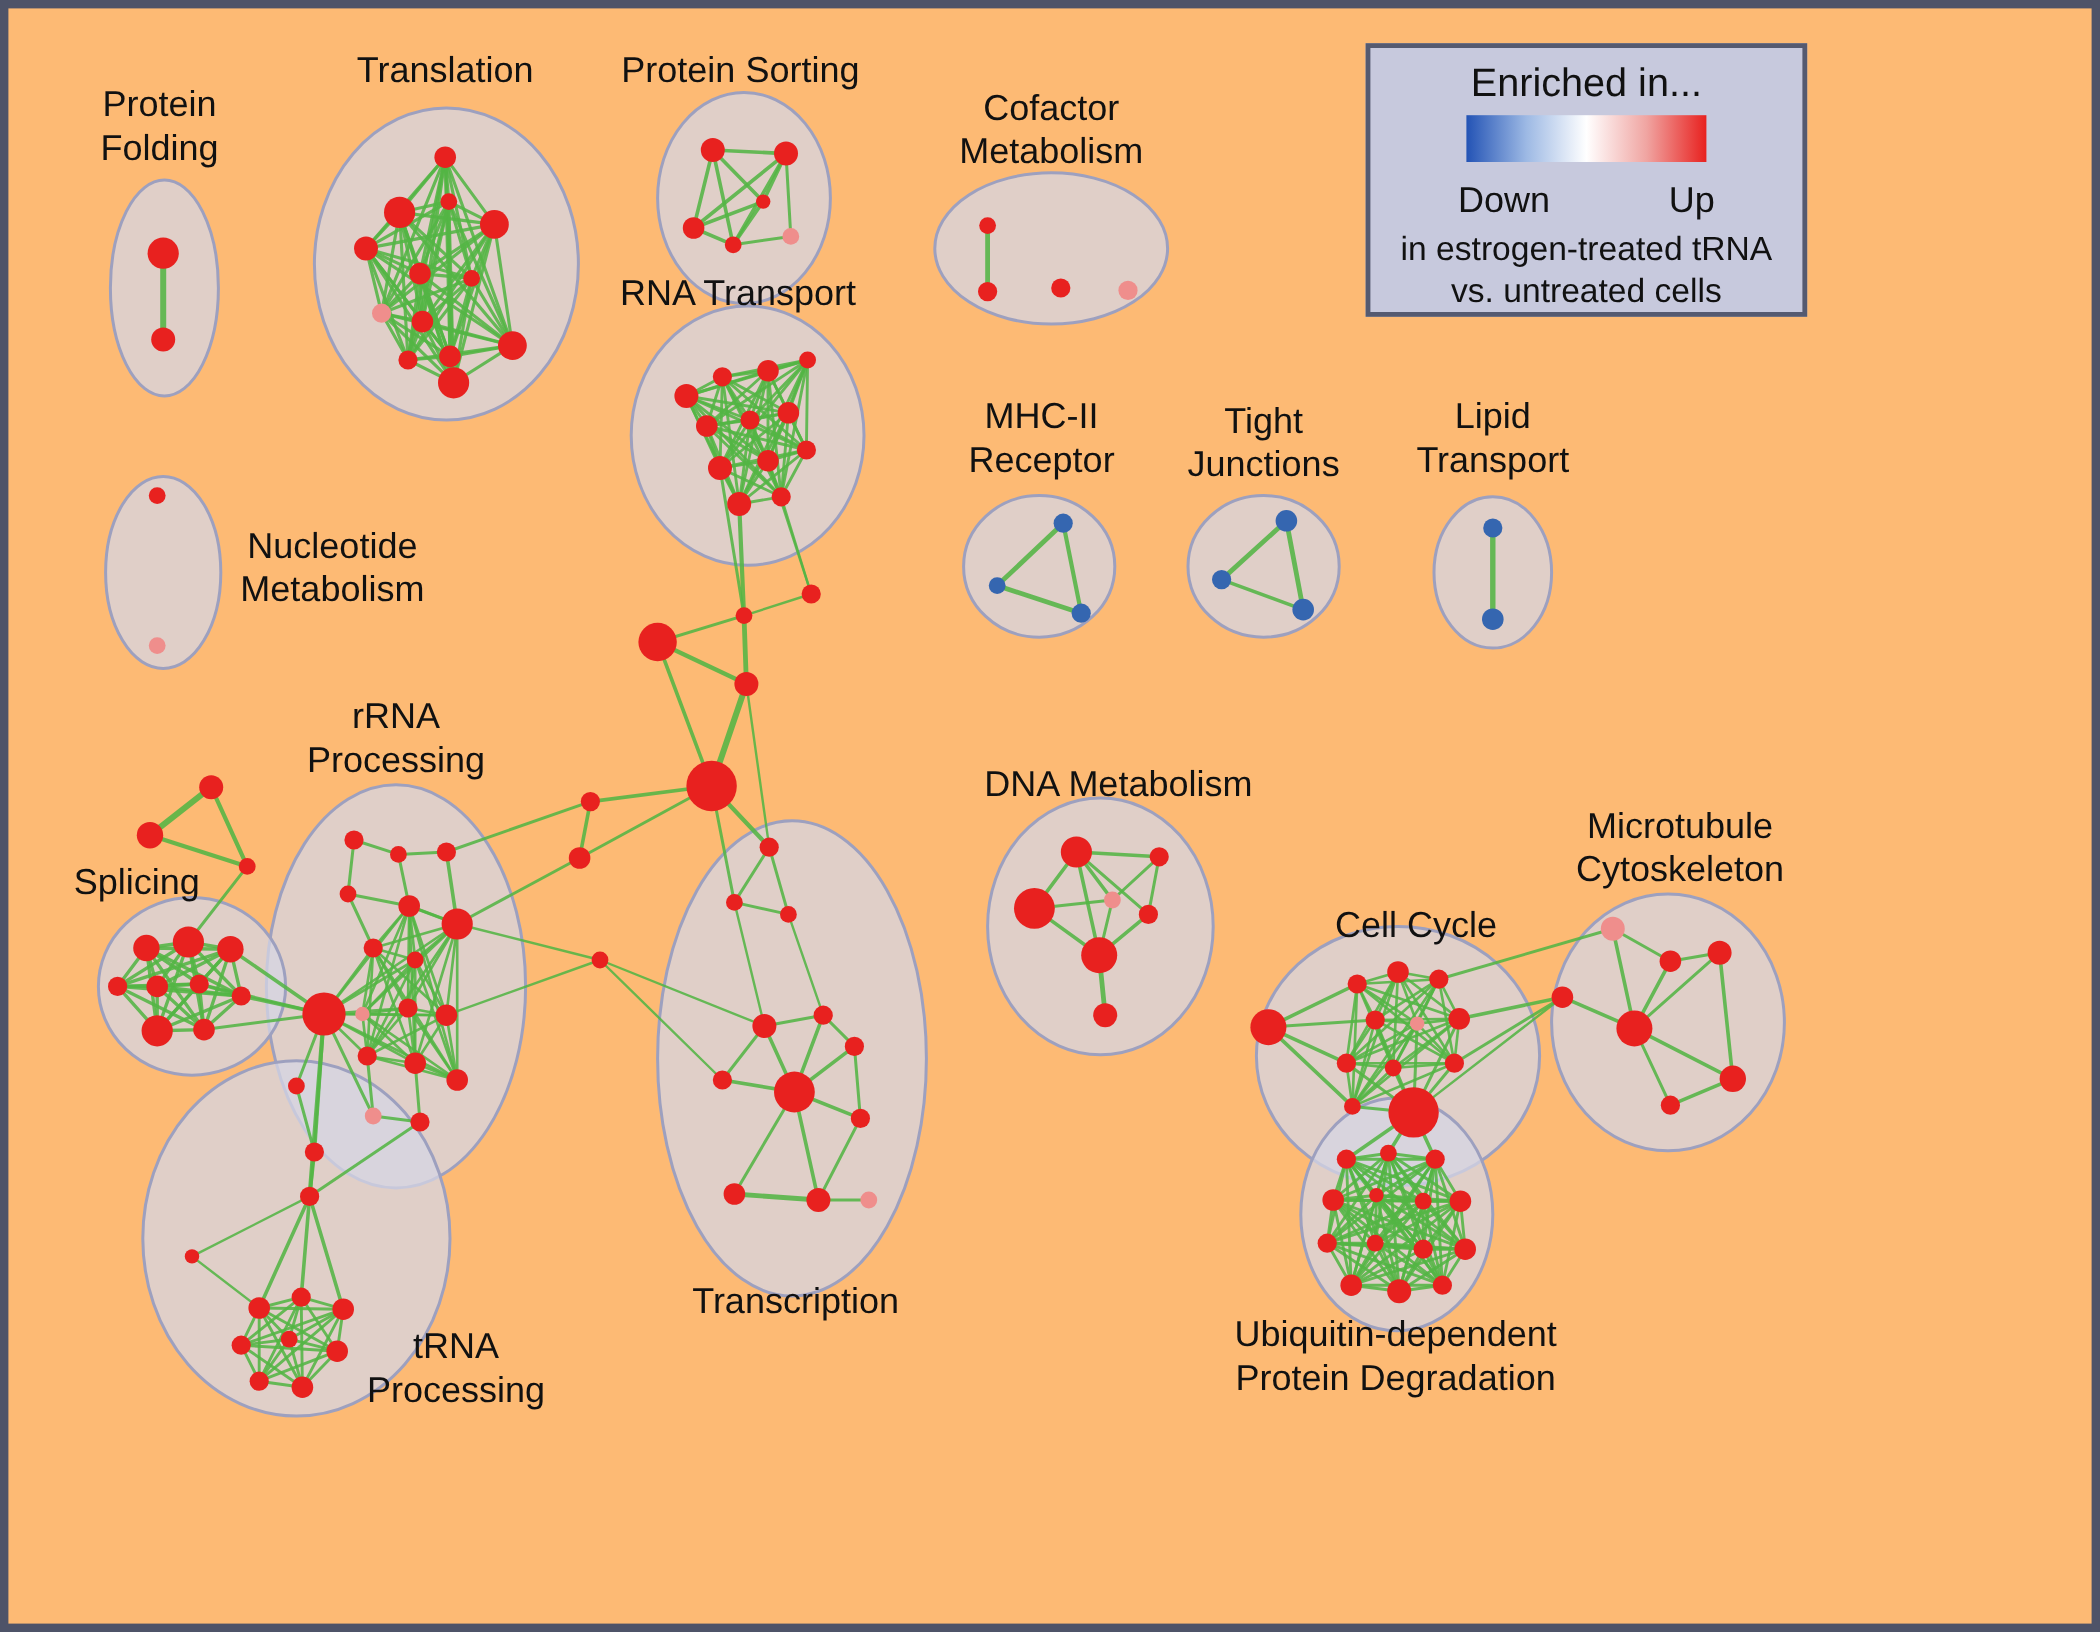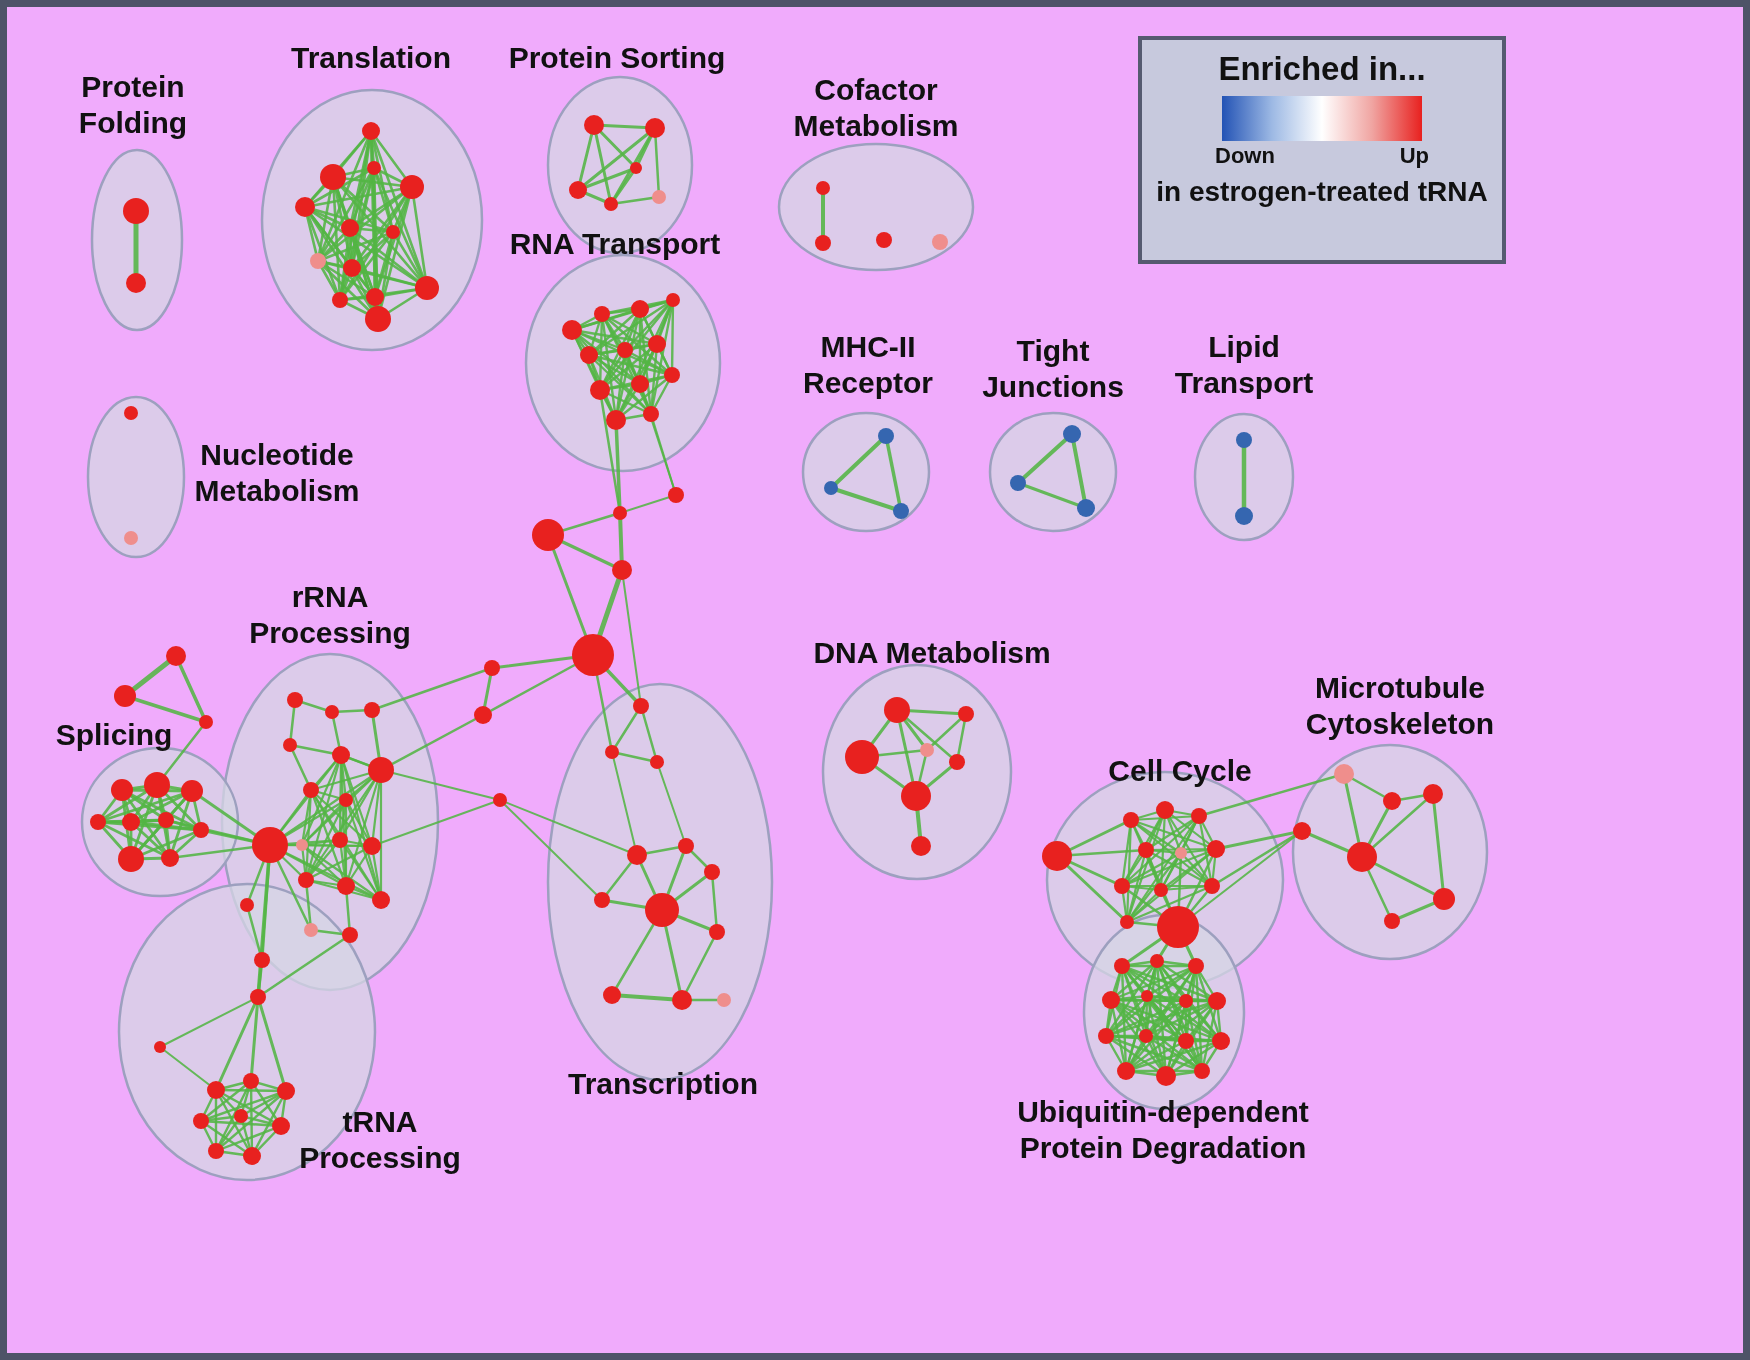--- a/index.html
+++ b/index.html
@@ -5,27 +5,27 @@
   html,body{margin:0;padding:0;background:#ffffff;}
   body{width:1750px;height:1360px;overflow:hidden;font-family:"Liberation Sans",sans-serif;}
   .figure{position:relative;width:1750px;height:1360px;overflow:hidden;}
   .figure-border{position:absolute;inset:0;border:7px solid #4e5368;pointer-events:none;z-index:10;box-sizing:border-box;}
   svg#network{position:absolute;left:0;top:0;z-index:1;}
   svg#network text{font-family:"Liberation Sans",sans-serif;}
   .legend{position:absolute;left:1138px;top:36px;width:368px;height:228px;border:4px solid #b91c1c;z-index:6;
           display:flex;flex-direction:column;align-items:center;box-sizing:border-box;}
   .legend-title{font-size:33px;margin-top:10px;}
   .legend-gradient{width:200px;height:45px;margin-top:8px;}
-  .legend-scale{width:214px;display:flex;justify-content:space-between;font-size:22px;margin-top:2px;}
+  .legend-scale{width:214px;display:flex;justify-content:space-between;font-size:30px;margin-top:16px;}
   .legend-caption{font-size:28px;text-align:center;line-height:35px;margin-top:5px;}
 </style>
 </head>
 <body>
 
-<div class="figure" style="background: #f0abfc; color: rgb(17, 17, 17); font-weight: bold;">
+<div class="figure" style="background: #fdba74; color: rgb(17, 17, 17);">
 
   <svg id="network" width="1750" height="1360" viewBox="0 0 1750 1360">
       <g>
         <ellipse cx="137" cy="240" rx="45" ry="90" fill="#d5d6e4" fill-opacity="0.75" stroke="#9da0bf" stroke-width="2.5"></ellipse>
         <ellipse cx="372" cy="220" rx="110" ry="130" fill="#d5d6e4" fill-opacity="0.75" stroke="#9da0bf" stroke-width="2.5"></ellipse>
         <ellipse cx="620" cy="165" rx="72" ry="88" fill="#d5d6e4" fill-opacity="0.75" stroke="#9da0bf" stroke-width="2.5"></ellipse>
         <ellipse cx="876" cy="207" rx="97" ry="63" fill="#d5d6e4" fill-opacity="0.75" stroke="#9da0bf" stroke-width="2.5"></ellipse>
         <ellipse cx="623" cy="363" rx="97" ry="108" fill="#d5d6e4" fill-opacity="0.75" stroke="#9da0bf" stroke-width="2.5"></ellipse>
         <ellipse cx="136" cy="477" rx="48" ry="80" fill="#d5d6e4" fill-opacity="0.75" stroke="#9da0bf" stroke-width="2.5"></ellipse>
         <ellipse cx="866" cy="472" rx="63" ry="59" fill="#d5d6e4" fill-opacity="0.75" stroke="#9da0bf" stroke-width="2.5"></ellipse>
@@ -747,17 +747,18 @@
 
   <div class="legend" style="border-color: rgb(85, 90, 112); background: rgb(199, 201, 221);">
     <div class="legend-title">Enriched in...</div>
     <div class="legend-gradient" style="background: linear-gradient(to right, rgb(35, 83, 181), rgb(157, 185, 228), rgb(255, 255, 255), rgb(240, 165, 162), rgb(232, 33, 31));"></div>
     <div class="legend-scale">
       <span>Down</span>
       <span>Up</span>
     </div>
     <div class="legend-caption">
       <div>in estrogen-treated tRNA</div>
+      <div>vs. untreated cells</div>
     </div>
   </div>
 
   <div class="figure-border" style="border-color: rgb(78, 83, 104);"></div>
 </div>
 
 </body></html>

